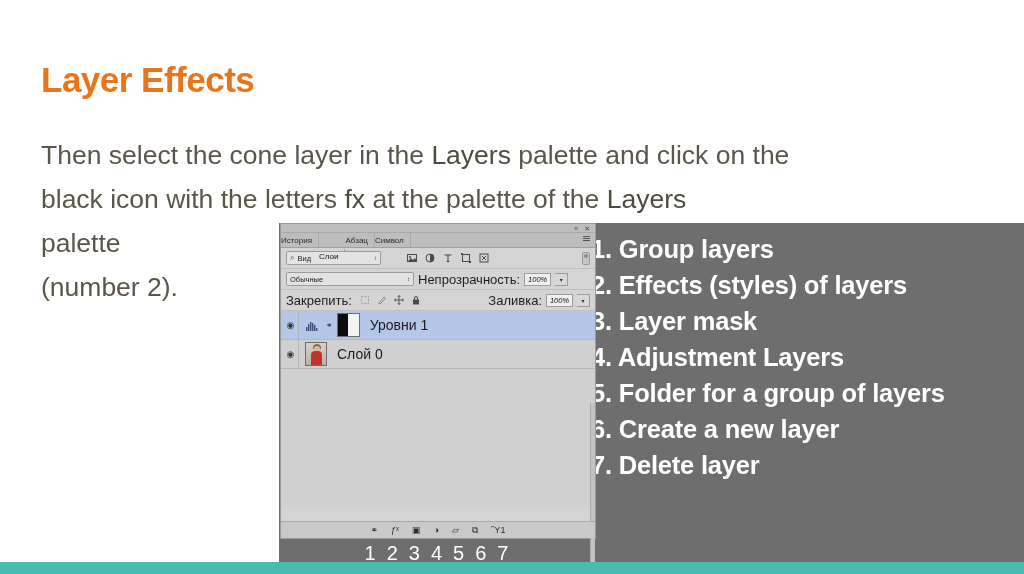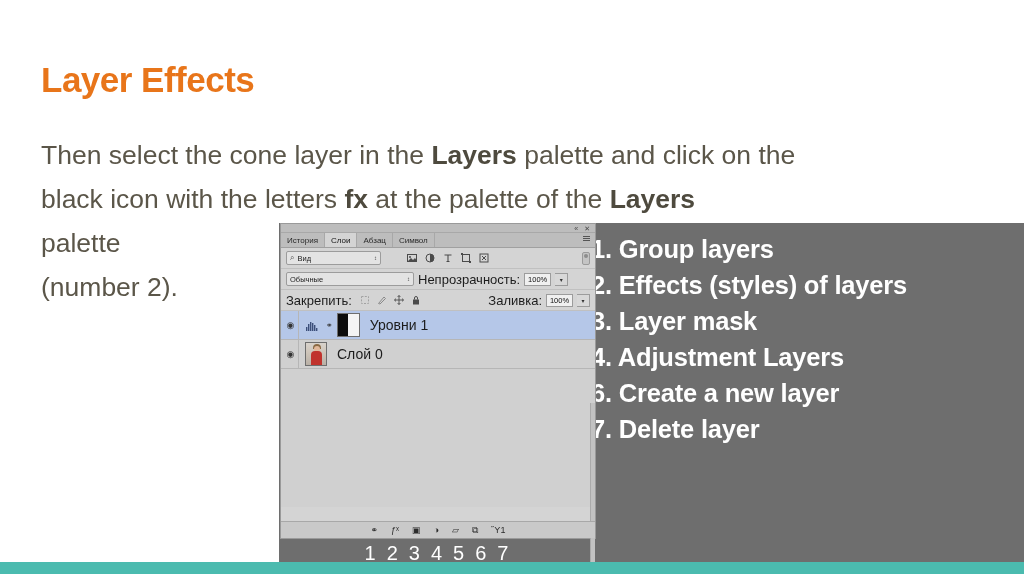--- a/index.html
+++ b/index.html
@@ -18,21 +18,21 @@
     color: #E8751A; line-height: 1.05;
   }
 
   
   .body-copy {
     position: absolute; left: 41px; top: 133px;
     width: 945px;
     font-size: 26.5px; line-height: 44px;
     color: #5b5649; font-weight: normal;
   }
-  .body-copy b { font-weight: bold; color: #4e4a3e; }
+  .body-copy b { font-weight: normal; color: #4e4a3e; }
   .body-line2 { position: absolute; left: 41px; top: 228px; font-size: 26.5px; color: #5b5649; }
   .body-line3 { position: absolute; left: 41px; top: 272px; font-size: 26.5px; color: #5b5649; }
 
   
   .gray-block {
     position: absolute; left: 279px; top: 223px;
     width: 745px; height: 339px;
     background: #6e6e6e;
   }
 
@@ -61,25 +61,25 @@
   .ps-win-btns {
     position: absolute; right: 3px; top: 1px; font-size: 7px; color: #4a4a4a;
     letter-spacing: 2px; line-height: 7px;
   }
   .ps-tabs {
     display: flex; height: 15px; background: #bdbdbd;
     border-bottom: 1px solid #a0a0a0; align-items: stretch;
     position: relative;
   }
   .ps-tab {
-    padding: 2px 6px 0 6px; font-size: 8px; color: #2a2a2a;
+    padding: 2px 6px 0 0; font-size: 8px; color: #2a2a2a;
     border-right: 1px solid #a8a8a8; line-height: 12px;
     background: #bdbdbd;
   }
-  .ps-tab.active { background: #d4d4d4; color: #111; }
+  .ps-tab.active { background: #d4d4d4; color: #111; margin-top: 16px; }
   .ps-tab-menu {
     position: absolute; right: 3px; top: 3px; width: 9px; height: 8px;
   }
   .ps-tab-menu span { display:block; height:1px; background:#555; margin-bottom:1px; width:7px;}
 
   .ps-row {
     display: flex; align-items: center; height: 21px;
     padding: 0 5px; border-bottom: 1px solid #c0c0c0;
     background: #d4d4d4; gap: 4px;
   }
@@ -100,21 +100,21 @@
     width: 128px; height: 14px; background: #e3e3e3;
     border: 1px solid #9c9c9c; border-radius: 2px;
     font-size: 7.5px; line-height: 13px; padding: 0 3px;
     display:flex; align-items:center;gap:31px;
   }
   .ps-blend .arr { margin-left:auto; font-size:6px; color:#444; }
   .ps-label { font-size: 13px; color: #1c1c1c; }
   .ps-num {
     width: 27px; height: 13px; background: #f0f0f0;
     border: 1px solid #9c9c9c; font-size: 7.5px;
-    text-align: center; line-height: 12px; color: #111;
+    text-align: center; line-height: 12px; color: #111; font-style: italic;
   }
   .ps-numarrow {
     width: 13px; height: 13px; background: #d8d8d8;
     border: 1px solid #9c9c9c; border-left: none;
     font-size: 6px; text-align: center; line-height: 12px; color: #333;
   }
   .ps-spacer { margin-left: auto; }
   .lock-icons { display:flex; gap:7px; align-items:center; margin-left:4px; }
 
   
@@ -192,20 +192,21 @@
   <div class="body-line2">palette</div>
   <div class="body-line3">(number 2).</div>
 
   <div class="gray-block">
 
     <div class="legend">
       <div>1. Group layers</div>
       <div>2. Effects (styles) of layers</div>
       <div>3. Layer mask</div>
       <div>4. Adjustment Layers</div>
+      <div>5. Folder for a group of layers</div>
       <div>6. Create a new layer</div>
       <div>7. Delete layer</div>
     </div>
 
     <div class="ps-panel">
 
       <div class="ps-titlebar">
         <div class="ps-win-btns">«  ✕</div>
       </div>
 

